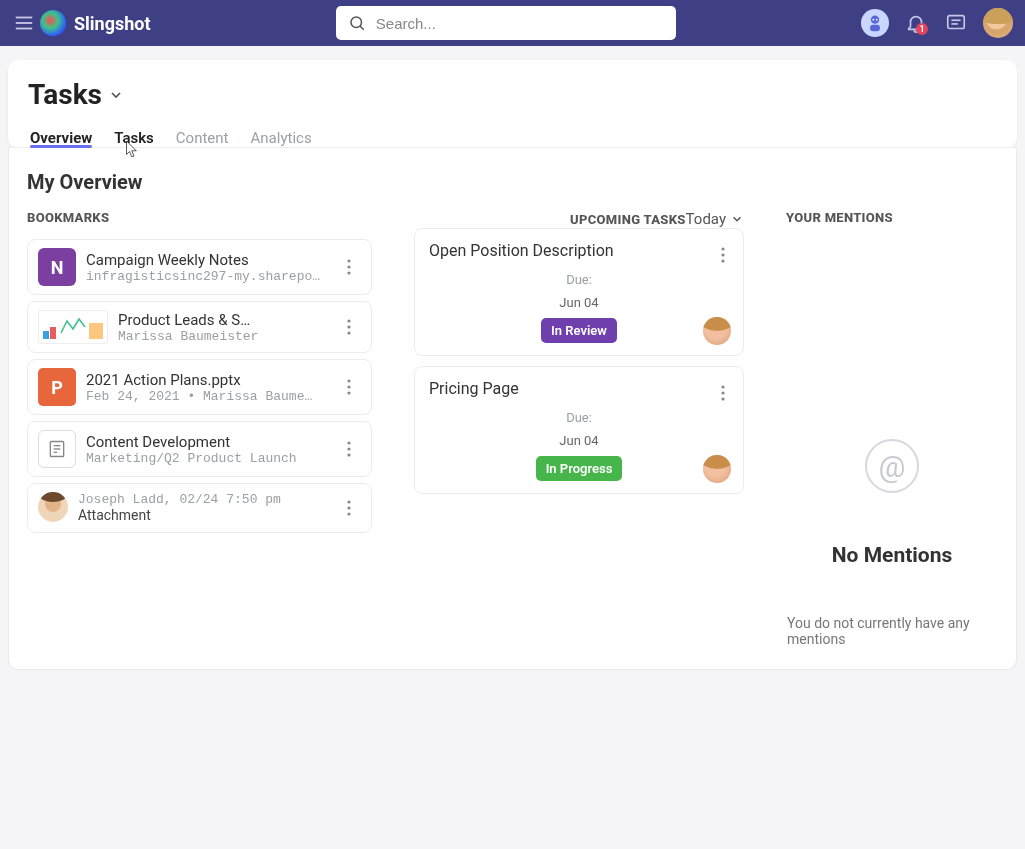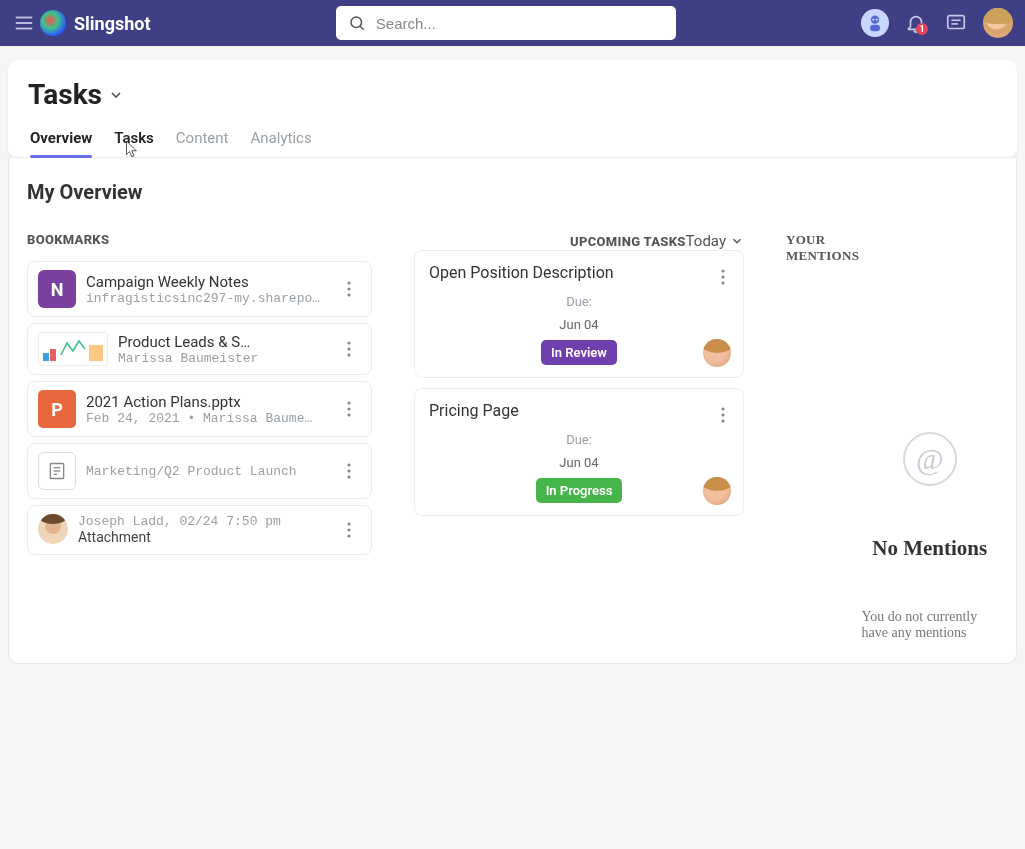--- a/index.html
+++ b/index.html
@@ -21,29 +21,29 @@
     .icon-btn { width:26px; height:26px; display:flex;align-items:center;justify-content:center; color:#c7c7e5; cursor:pointer; position:relative; }
     .badge-dot { position:absolute; bottom:1px; right:1px; background:#e2445c; color:#fff; font-size:9px; border-radius:50%; width:12px; height:12px; display:flex;align-items:center;justify-content:center; font-weight:600; }
     .avatar-user { width:30px;height:30px;border-radius:50%; background: radial-gradient(circle at 45% 35%, #f2c89d 0 40%, #d9a56f 45% 60%, #e1b884 100%); position:relative; overflow:hidden; }
     .avatar-user::after{content:""; position:absolute; top:-4px; left:-3px; width:36px; height:20px; background: #caa05a; border-radius: 50% 50% 40% 40%;}
 
     
     .page-card { background:#fff; margin: 14px 8px 0 8px; border-radius: 10px; box-shadow: 0 1px 3px rgba(0,0,0,0.06); }
     .page-title-row { display:flex; align-items:center; padding: 18px 20px 6px 20px; gap:6px; }
     .page-title { font-size:28px; font-weight:700; color:#222; }
     .tabs { display:flex; gap:22px; padding: 12px 22px 0 22px; border-bottom: 1px solid #eee; }
-    .tab { font-size:15px; color:#9aa0a6; padding-bottom:10px; cursor:pointer; position:relative; }
+    .tab { font-size:15px; color:#9aa0a6; cursor:pointer; position:relative; }
     .tab.active { color:#222; font-weight:700; }
     .tab.active::after { content:""; position:absolute; left:0; right:0; bottom:-1px; height:3px; background: linear-gradient(90deg,#6a6ff0,#6a6ff0); border-radius:2px; }
     .tab.hover { color:#222; font-weight:600; }
     .cursor-pointer { position:absolute; top:14px; left:12px; }
 
     
     .main-board { margin: 0 8px; background:#fff; border: 1px solid #e8e8ef; border-radius: 0 0 10px 10px; border-top:none; padding: 22px 18px; display:flex; gap:30px; }
-    .section-title { font-size:20px; font-weight:700; color:#333; margin-bottom: 28px; }
+    .section-title { font-size:20px; font-weight:700; color:#333; margin-bottom: 16px; }
     .col { flex:1; min-width:0; }
     .col-header { font-size:13px; font-weight:800; letter-spacing:0.3px; color:#555; margin-bottom: 14px; text-transform:uppercase; }
 
     
     .bm-col { flex: 0 0 345px; }
     .bm-card { display:flex; align-items:center; gap:10px; padding:8px 10px; border:1px solid #ecebf1; border-radius:8px; margin-bottom:6px; background:#fff; position:relative; }
     .bm-icon { width:38px; height:38px; border-radius:6px; display:flex; align-items:center; justify-content:center; font-size:18px; font-weight:700; color:#fff; flex-shrink:0; }
     .bm-text { flex:1; min-width:0; }
     .bm-title { font-size:15px; color:#333; white-space:nowrap; overflow:hidden; text-overflow:ellipsis; }
     .bm-sub { font-size:13px; color:#9aa0a6; white-space:nowrap; overflow:hidden; text-overflow:ellipsis;font-family:Liberation Mono, monospace; }
@@ -63,21 +63,21 @@
     .tk-title { font-size:16px; color:#333; margin-bottom:12px; }
     .tk-row { display:flex; align-items:center; gap:8px;flex-direction:column; }
     .tk-due-label { font-size:13px; color:#9aa0a6; }
     .tk-due-val { font-size:13px; color:#666; }
     .status-pill { padding:5px 10px; border-radius:5px; color:#fff; font-size:13px; font-weight:600; }
     .tk-avatar { width:28px;height:28px;border-radius:50%; position:absolute; right:12px; bottom:10px; background: radial-gradient(circle at 45% 40%, #f2c0a0 0 45%, #d69a6f 100%); overflow:hidden; }
     .tk-avatar::after{content:"";position:absolute;top:-4px;left:-2px;width:32px;height:18px;background:#c98f4a;border-radius:50%;}
     .tk-kebab { position:absolute; top:10px; right:8px; }
 
     
-    .mn-col { flex:1; display:flex; flex-direction:row;font-family:Liberation Serif, serif; }
+    .mn-col { flex:1; display:flex; flex-direction:column; }
     .mn-empty { display:flex; flex-direction:column; align-items:center; margin-top: 200px; }
     .at-circle { width:54px; height:54px; border:2px solid #d7d7df; border-radius:50%; display:flex;align-items:center;justify-content:center; color:#c9c9d3; font-size:30px; margin-bottom:50px; }
     .mn-title { font-size:21px; font-weight:700; color:#333; margin-bottom:6px; }
     .mn-sub { font-size:14px; color:#777; text-align:left; max-width:210px;margin-top:42px; }
 
   </style>
 </head>
 <body>
 
 <div class="top-header">
@@ -210,20 +210,21 @@
         <div class="bm-card">
           <div class="bm-icon" style="background:#fff;border:1px solid #ddd;color:#888;">
             <svg width="20" height="20" viewBox="0 0 24 24" fill="none" stroke="#888" stroke-width="1.6">
                 <rect x="4" y="3" width="16" height="18" rx="1"></rect>
                 <line x1="8" y1="8" x2="16" y2="8"></line>
                 <line x1="8" y1="12" x2="16" y2="12"></line>
                 <line x1="8" y1="16" x2="12" y2="16"></line>
               </svg>
           </div>
           <div class="bm-text">
+            <div class="bm-title">Content Development</div>
             <div class="bm-sub">Marketing/Q2 Product Launch</div>
           </div>
           <div class="kebab">
               <svg viewBox="0 0 4 16">
                 <circle cx="2" cy="2" r="1.6" fill="#888"></circle>
                 <circle cx="2" cy="8" r="1.6" fill="#888"></circle>
                 <circle cx="2" cy="14" r="1.6" fill="#888"></circle>
               </svg>
             </div>
         </div>

